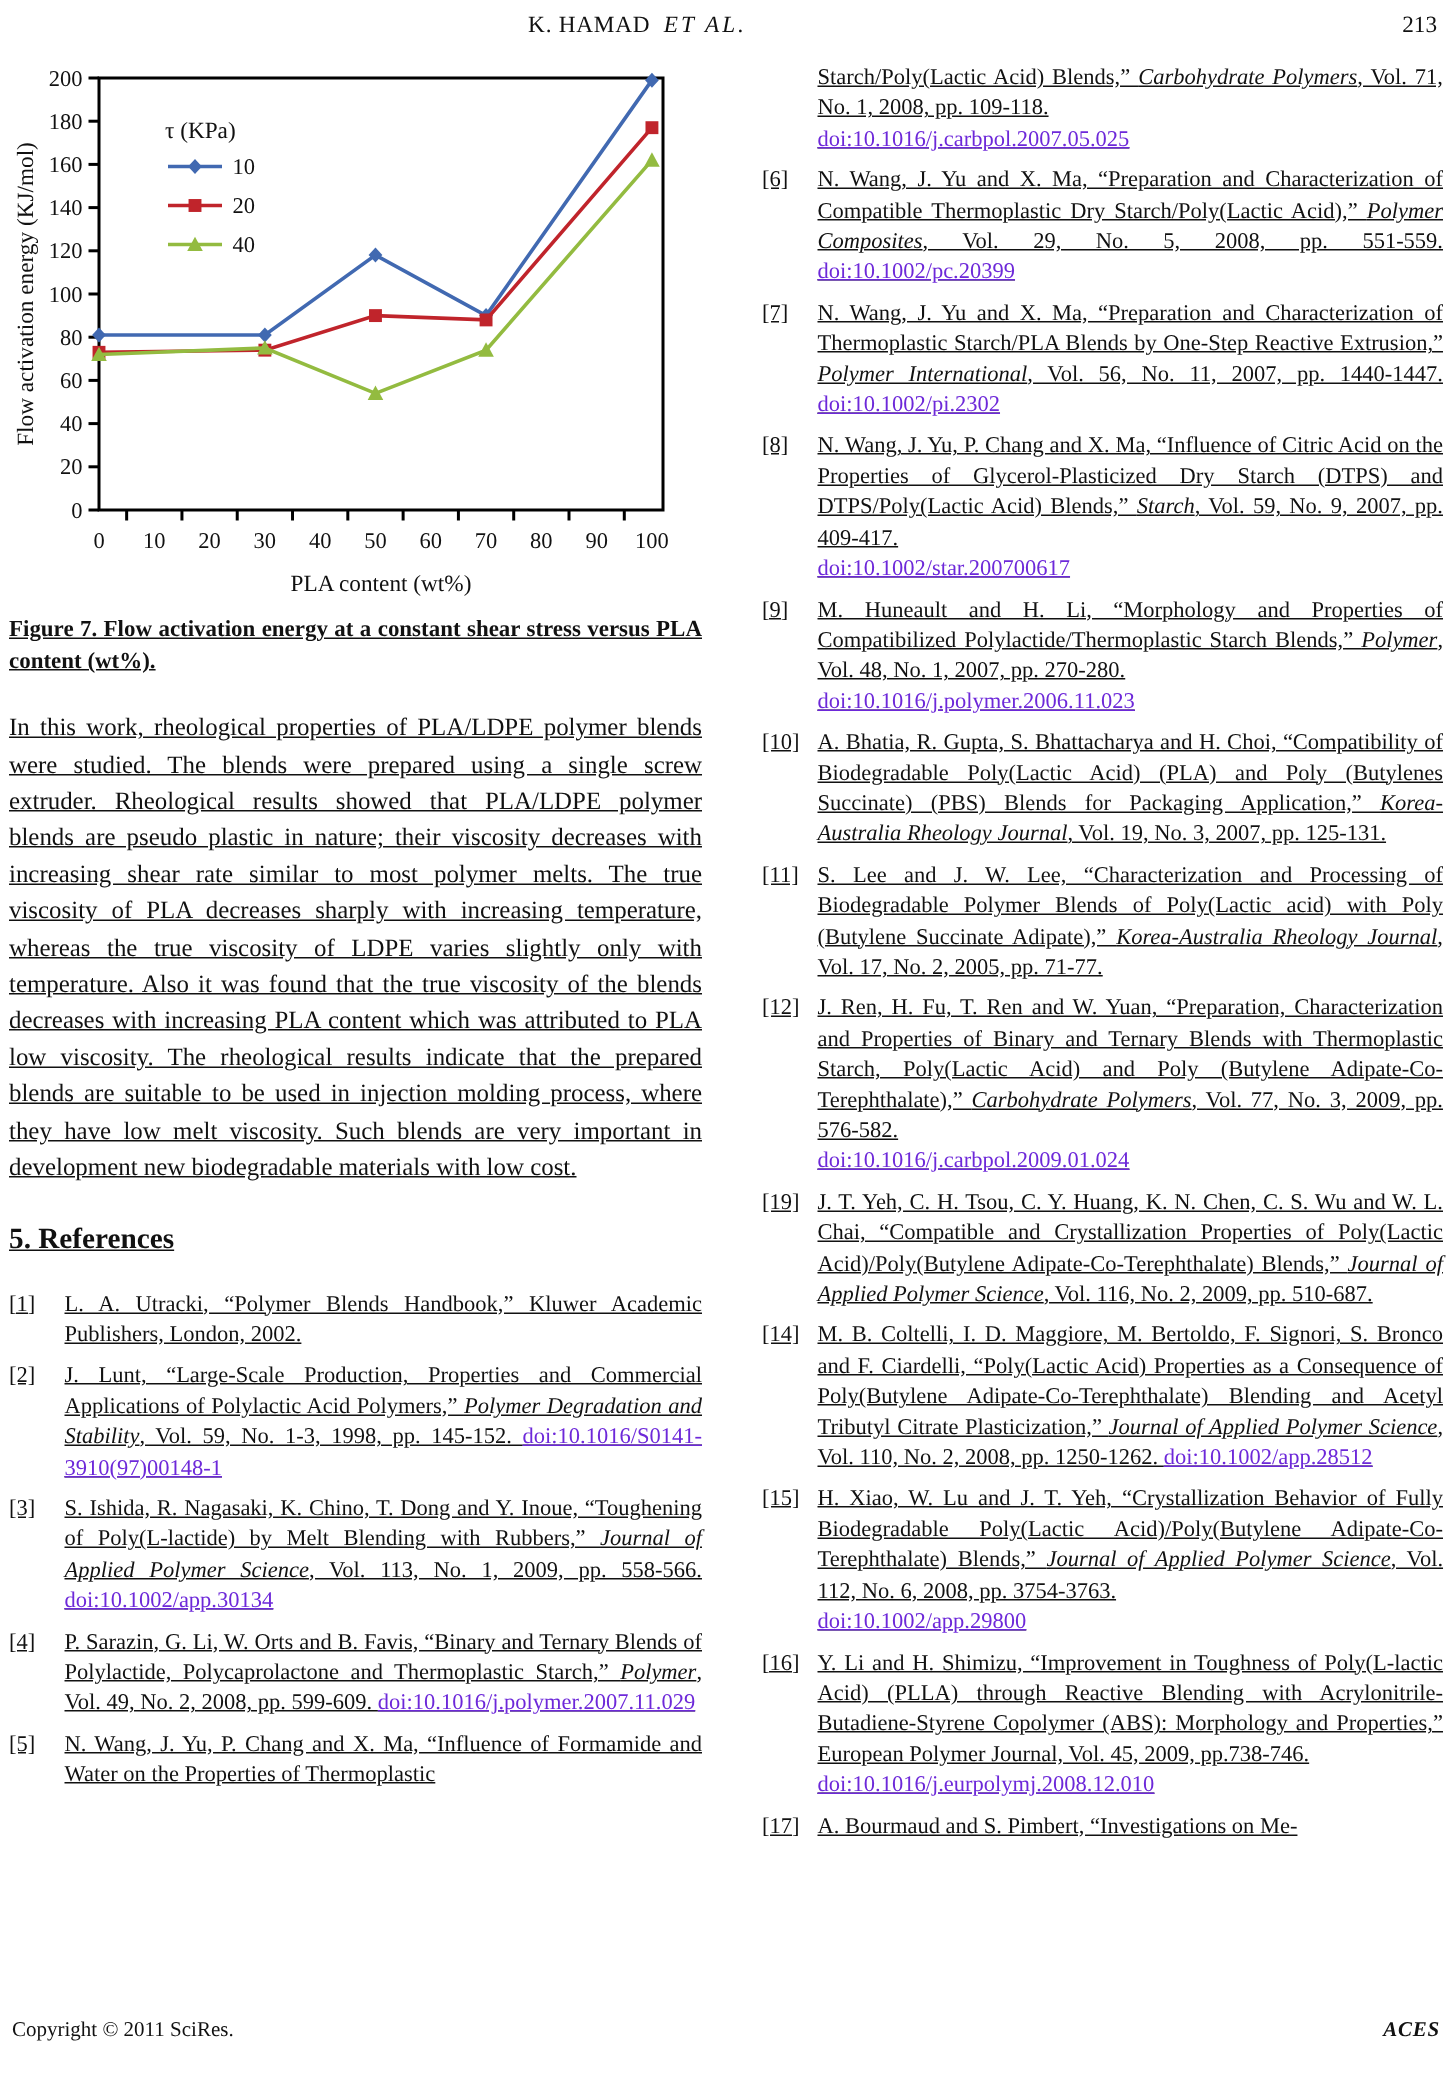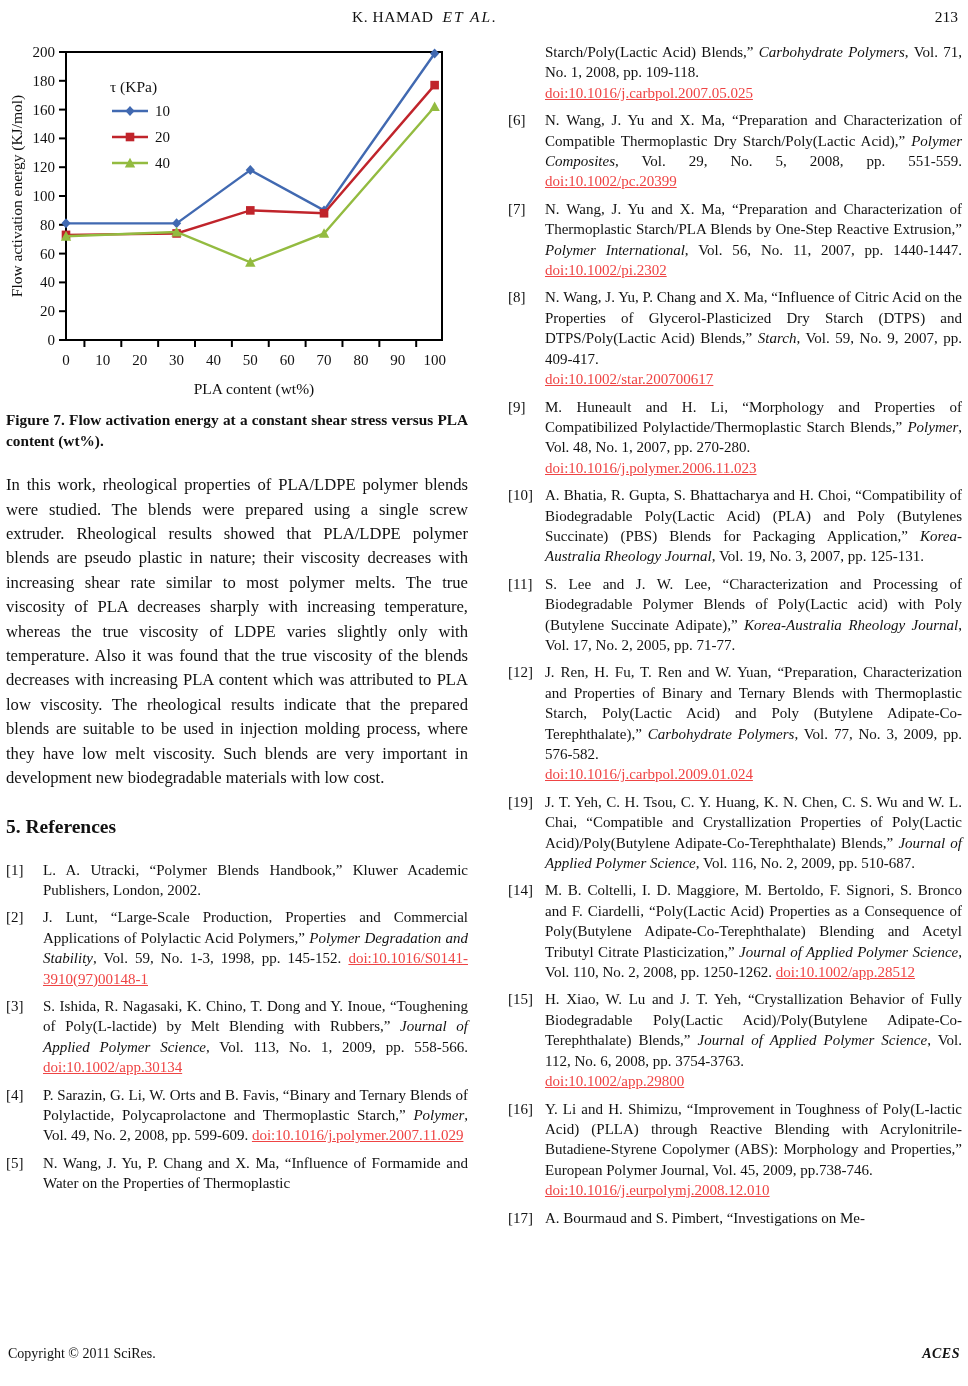--- a/index.html
+++ b/index.html
@@ -1,21 +1,21 @@
 <!DOCTYPE html>
 <html><head>
 <meta charset="utf-8">
 <style>
   html,body{margin:0;padding:0;background:#ffffff;}
   body{
     width:968px;height:1386px;position:relative;
     font-family:"Liberation Serif","DejaVu Serif",serif;
     color:#111;overflow:hidden;
   }
-  .page{width:968px;height:1374px;position:relative;}
+  .page{width:968px;height:1374px;position:relative;text-decoration:underline;}
   
   header{position:relative;height:30px;padding-top:8px;font-size:15.5px;}
   .running-title{position:absolute;left:0;right:118px;text-align:center;letter-spacing:.5px;}
   .running-title .etal{font-style:italic;margin-left:9px;letter-spacing:2px;}
   .page-number{position:absolute;right:10px;top:8px;}
   
   .columns{display:flex;gap:40px;padding:4px 6px 0 6px;align-items:flex-start;}
   .col-left{width:462px;}
   .col-right{width:454px;}
   
@@ -32,21 +32,21 @@
     font-size:16.6px;line-height:24.4px;text-align:justify;
     margin:22px 0 0 0;
   }
   
   .refs{list-style:none;margin:22px 0 0 0;padding:0;font-size:15px;line-height:20.4px;}
   .col-right .refs{margin-top:0;}
   .ref{display:flex;margin-bottom:7px;}
   .ref-num{width:37px;flex-shrink:0;}
   .ref-text{flex:1;text-align:justify;}
   .it{font-style:italic;}
-  a.doi{color:#ef4444;text-decoration:underline;cursor:pointer;}
+  a.doi{color:#6d28d9;text-decoration:underline;cursor:pointer;}
   
   footer{position:absolute;left:0;right:0;bottom:12px;padding:0 8px;font-size:14px;}
   footer .journal{position:absolute;right:8px;bottom:0;font-weight:bold;font-style:italic;letter-spacing:.5px;}
 </style>
 </head>
 <body>
 
 <div class="page">
 
   <header>

